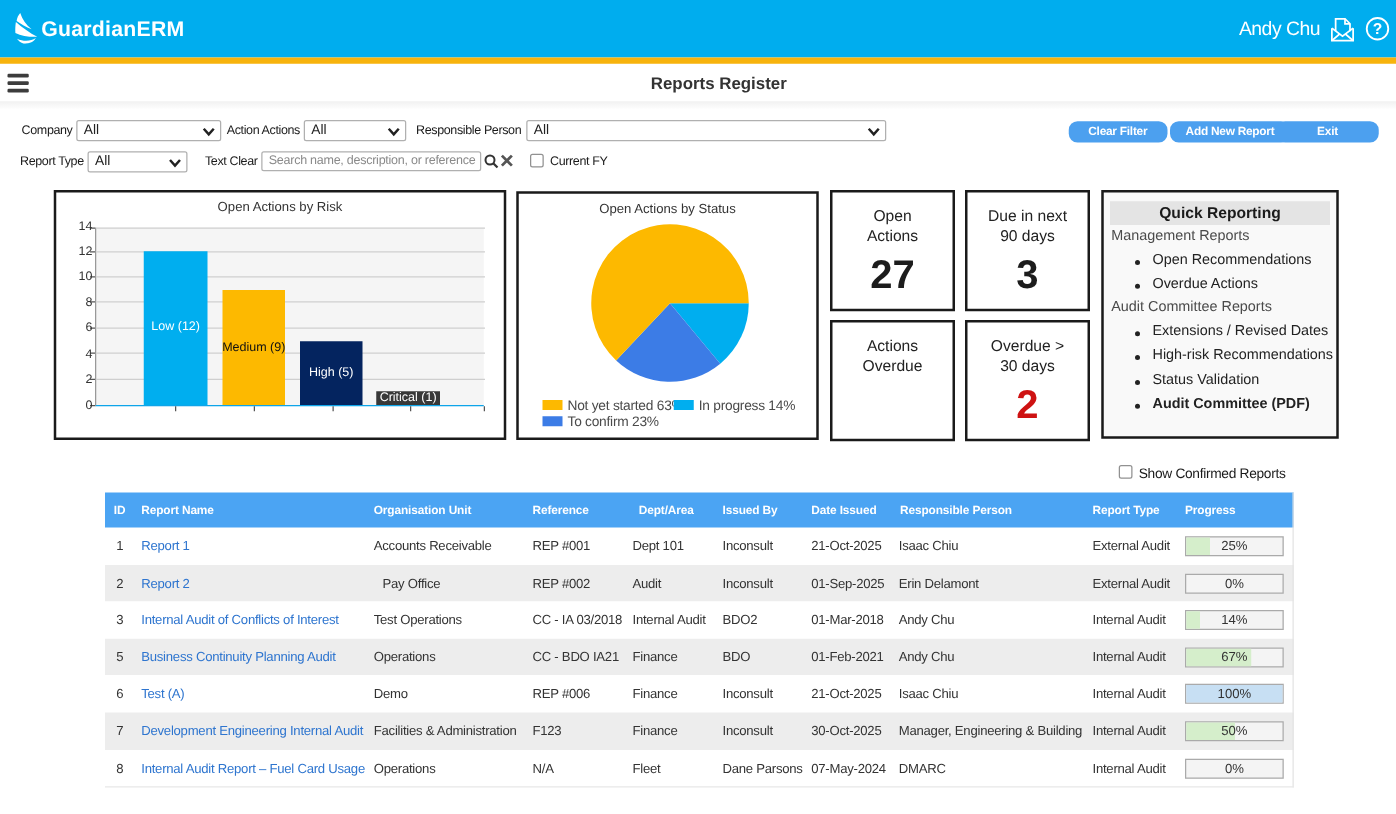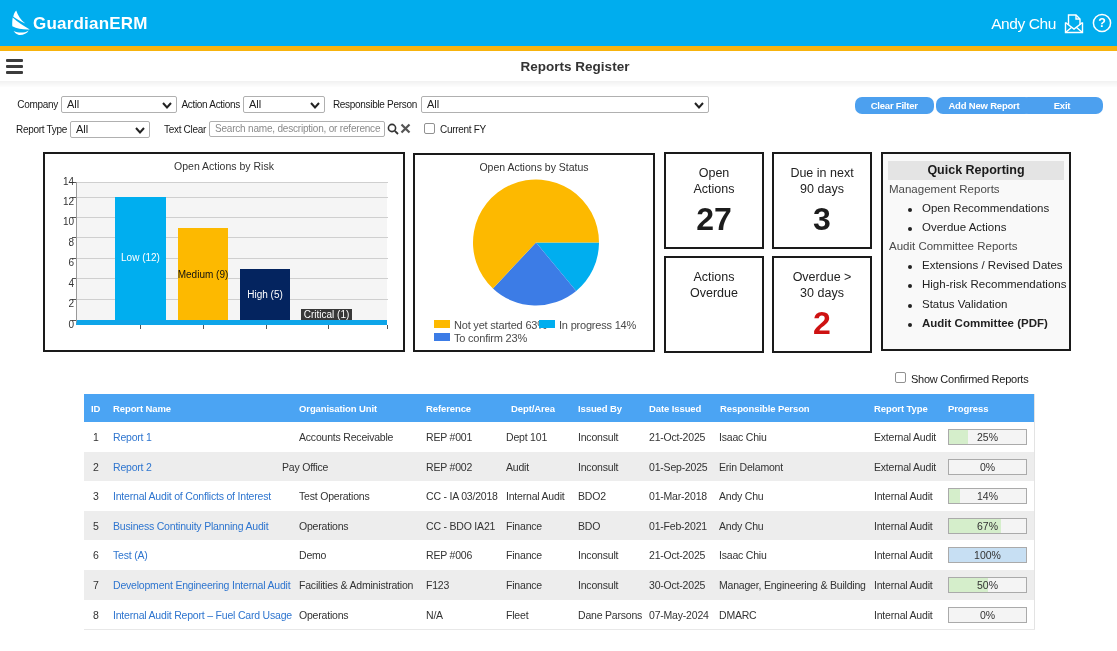--- a/index.html
+++ b/index.html
@@ -23,21 +23,21 @@
 .fselect svg { position:absolute; right:4px; top:4px; }
 #searchinput { position:absolute; left:209px; top:121px; width:176px; height:16px; border:1px solid #b0b0b0; border-radius:2px; background:#fff; font-size:10px; letter-spacing:-0.2px; color:#8a8a8a; line-height:14px; padding-left:5px; white-space:nowrap; overflow:hidden; }
 .checkbox { position:absolute; width:11px; height:11px; border:1px solid #919191; border-radius:2px; background:#fff; }
 .btn { position:absolute; top:97px; height:17px; background:#4CA0EF; border-radius:7px; color:#fff; font-weight:bold; text-align:center; line-height:17px; font-size:9.5px; letter-spacing:-0.2px; }
 
 
 .panel { position:absolute; border:2px solid #1a1a1a; background:#fff; }
 .ptitle { position:absolute; width:100%; text-align:center; font-size:10.5px; color:#333; }
 
 
-#plot { position:absolute; left:31px; top:27.5px; width:311px; height:143px; background:#f5f5f5; border-left:1px solid #999; border-bottom:5px solid #0ea5e9; }
+#plot { position:absolute; left:31px; top:27.5px; width:311px; height:143px; background:#f5f5f5; border-left:1px solid #999; border-bottom:1px solid #0ea5e9; }
 .gl { position:absolute; left:0; width:311px; height:1px; background:#cfcfcf; }
 .ylab { position:absolute; font-size:10px; color:#333; width:22px; text-align:right; left:7px; }
 .bar { position:absolute; bottom:0; }
 .blab { position:absolute; left:50%; transform:translateX(-50%); white-space:nowrap; font-size:10px; }
 .xtick { position:absolute; width:1px; height:4px; background:#555; top:143px; }
 .ytick { position:absolute; width:4px; height:1px; background:#555; left:-5px; }
 
 
 .sw { position:absolute; width:16px; height:8px; }
 .ltext { position:absolute; font-size:11px; letter-spacing:-0.2px; color:#4a4a4a; }
@@ -263,21 +263,21 @@
     <div class="td" style="left:635px">Isaac Chiu</div>
     <div class="td" style="left:790px">External Audit</div>
     <div class="pbox">
         <div class="pfill" style="width:19px"></div>
         <div class="ptext">25%</div>
       </div>
   </div>
   <div class="row alt" style="top:451.6px">
     <div class="td" style="left:9px">2</div>
     <div class="td link" style="left:29px">Report 2</div>
-    <div class="td" style="left:198px">Pay Office</div>
+    <div class="td" style="left:222px">Pay Office</div>
     <div class="td" style="left:342px">REP #002</div>
     <div class="td" style="left:422px">Audit</div>
     <div class="td" style="left:494px">Inconsult</div>
     <div class="td" style="left:565px">01-Sep-2025</div>
     <div class="td" style="left:635px">Erin Delamont</div>
     <div class="td" style="left:790px">External Audit</div>
     <div class="pbox">
         <div class="pfill" style="width:0"></div>
         <div class="ptext">0%</div>
       </div>

